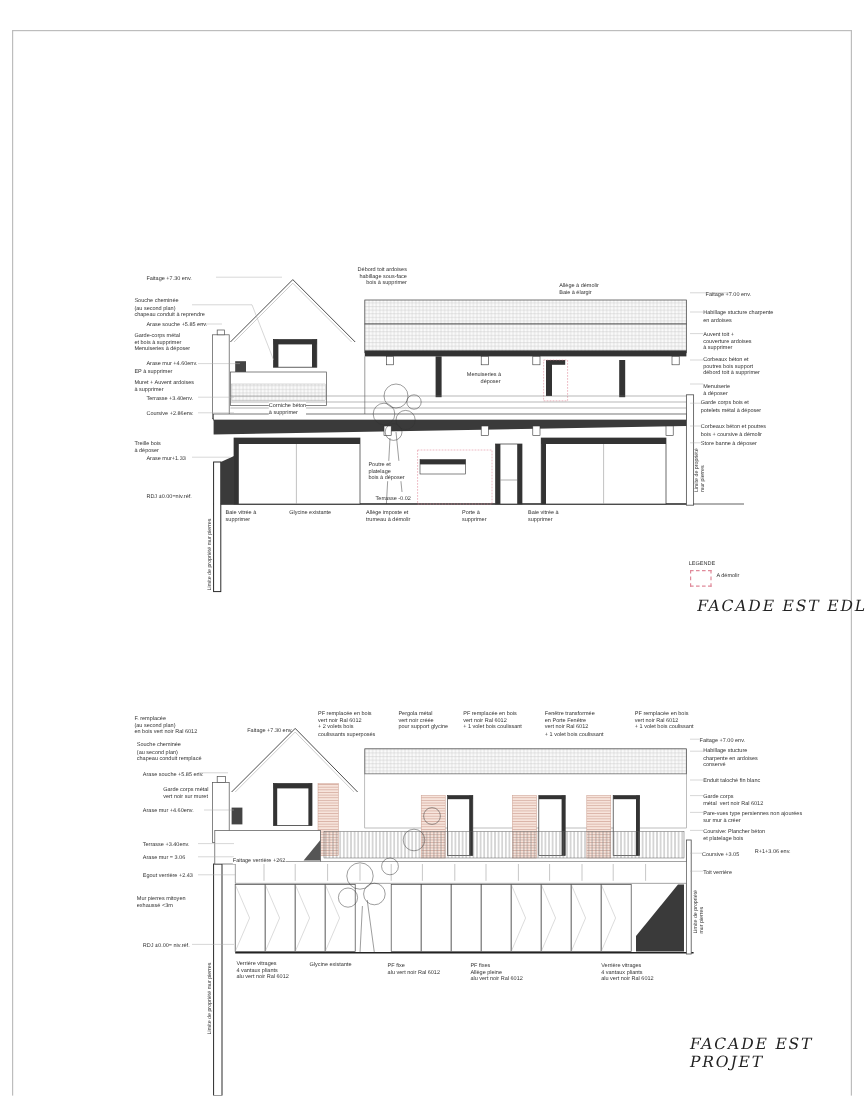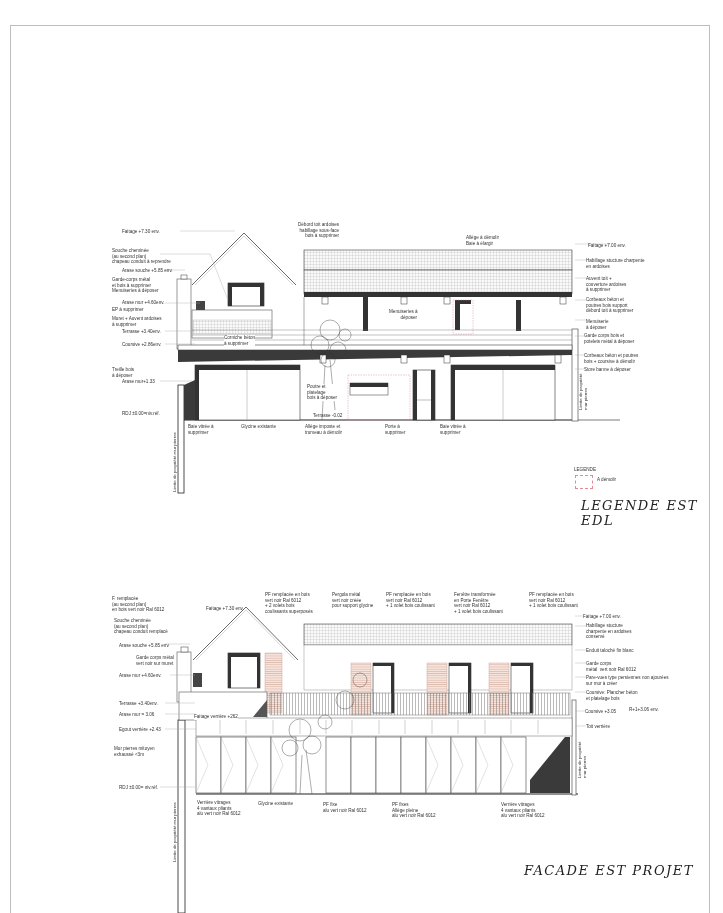--- a/index.html
+++ b/index.html
@@ -274,21 +274,21 @@
   <div class="vert" style="left:172px;top:492px">Limite de propriété mur pierres</div>
   <div class="vert" style="left:578px;top:410px;white-space:pre">Limite de propriété
 mur pierres</div>
 
   <div>
     <div class="lbl" style="left:574px;top:467px">LEGENDE</div>
     <div class="legend-box" style="left:575px;top:475px;width:16px;height:12px"></div>
     <div class="lbl" style="left:597px;top:477px">A démolir</div>
   </div>
 
-  <div class="title" style="left:581px;top:498px">LEGENDE EST EDL</div>
+  <div class="title" style="left:581px;top:498px">FACADE EST EDL</div>
 </div>
 
 <div>
   <div class="lbl" style="left:112px;top:596px">F. remplacée
 (au second plan)
 en bois vert noir Ral 6012</div>
   <div class="lbl" style="left:206px;top:606px">Faitage +7.30 env.</div>
   <div class="lbl" style="left:114px;top:618px">Souche cheminée
 (au second plan)
 chapeau conduit remplacé</div>
@@ -348,14 +348,14 @@
 Allège pleine
 alu vert noir Ral 6012</div>
   <div class="lbl" style="left:501px;top:802px">Verrière vitrages
 4 vantaux pliants
 alu vert noir Ral 6012</div>
 
   <div class="vert" style="left:172px;top:862px">Limite de propriété mur pierres</div>
   <div class="vert" style="left:577px;top:778px;white-space:pre">Limite de propriété
 mur pierres</div>
 
-  <div class="title" style="left:524px;top:863px">FACADE EST PROJET</div>
+  <div class="title" style="left:575px;top:863px">FACADE EST PROJET</div>
 </div>
 
 </body></html>

